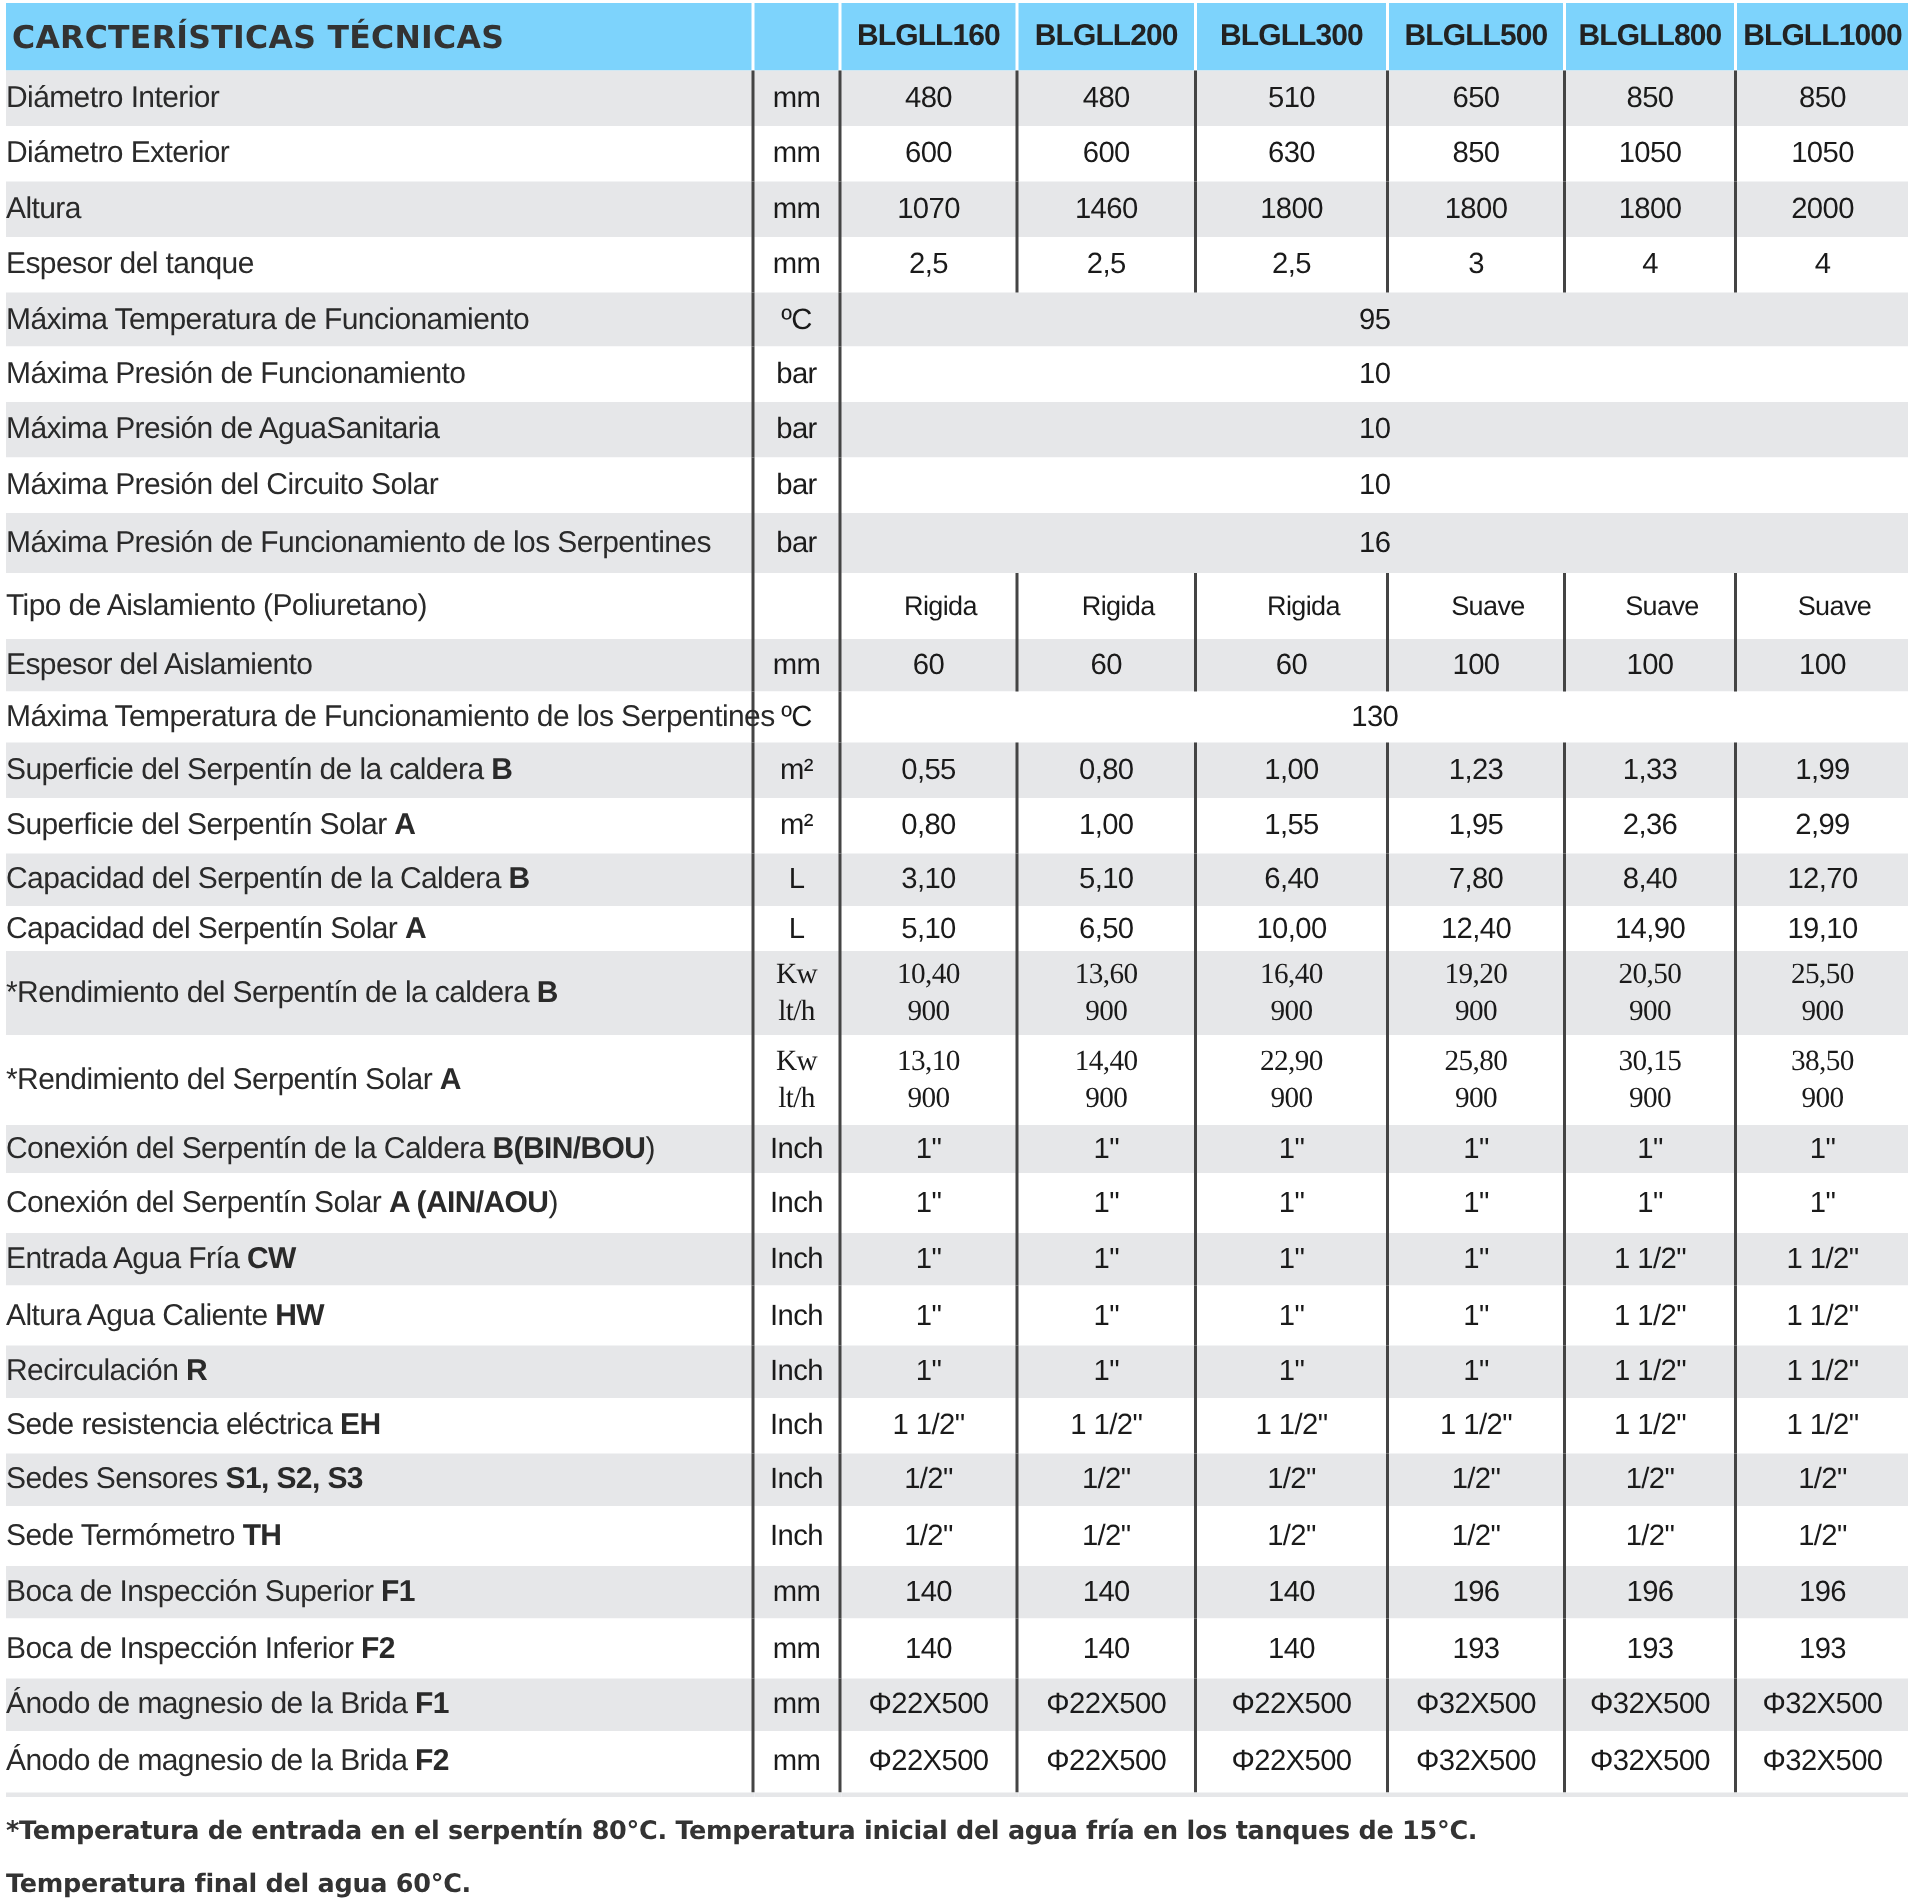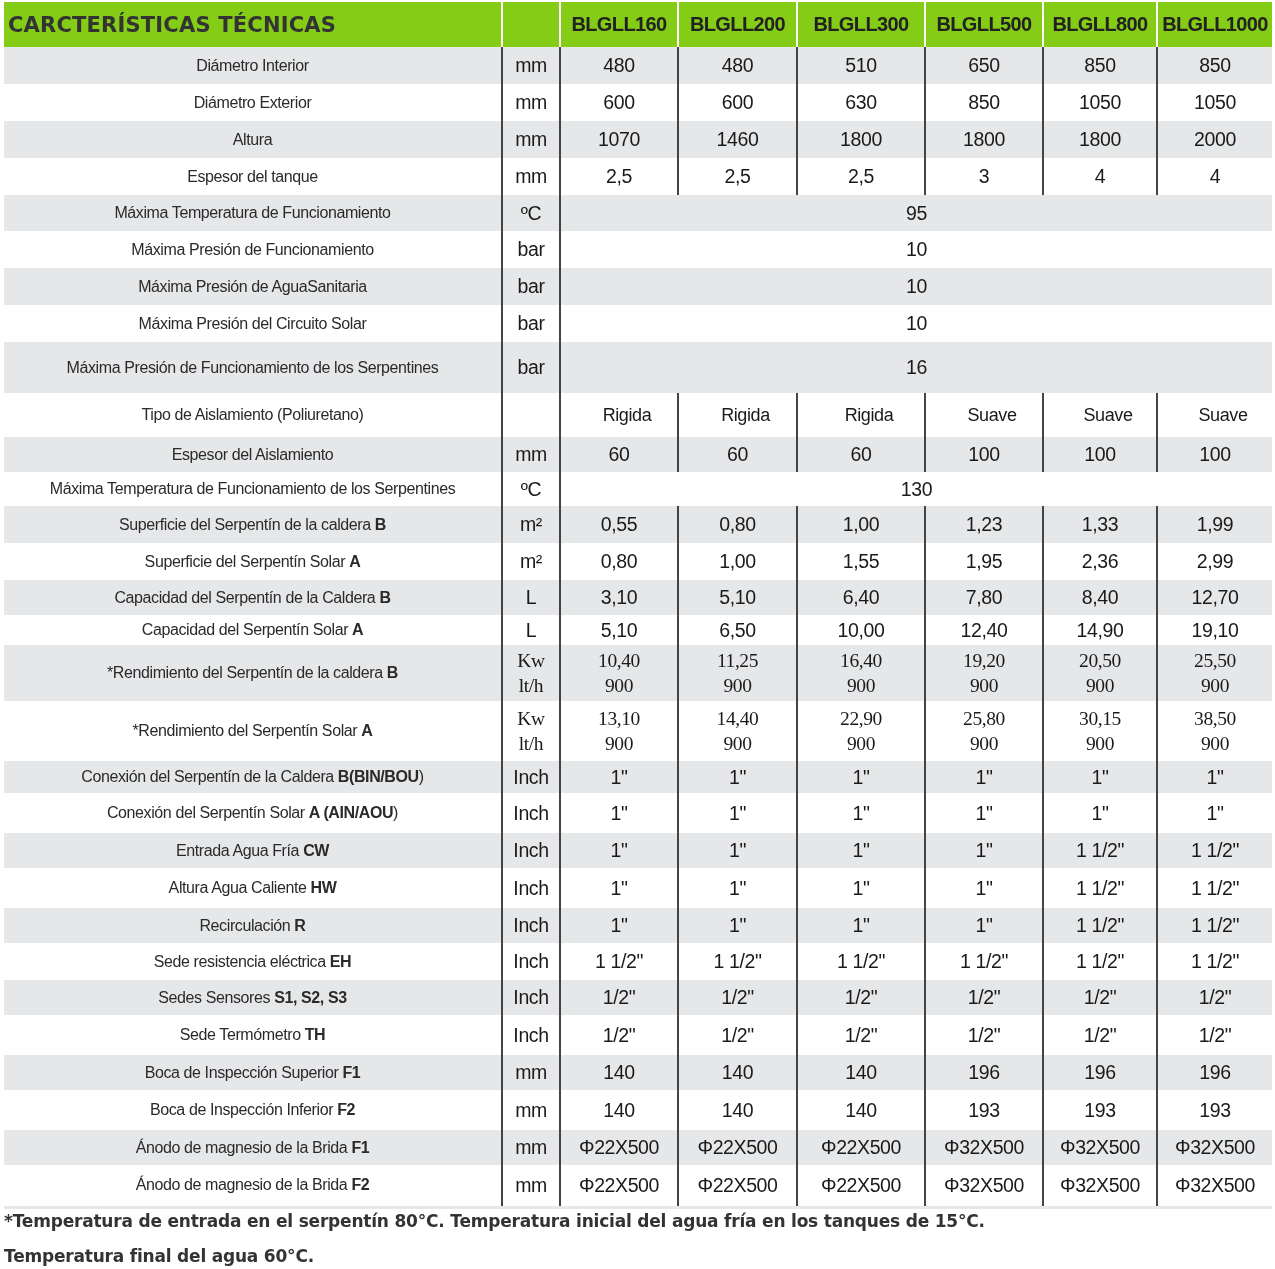--- a/index.html
+++ b/index.html
@@ -8,28 +8,28 @@
   table.spec{position:absolute;left:4px;top:2px;border-collapse:collapse;table-layout:fixed;width:1268px;}
   table.spec col.c-label{width:498px;}
   table.spec col.c-unit{width:58px;}
   table.spec col.c-m1{width:118px;}
   table.spec col.c-m2{width:119px;}
   table.spec col.c-m3{width:128px;}
   table.spec col.c-m4{width:118px;}
   table.spec col.c-m5{width:114px;}
   table.spec col.c-m6{width:115px;}
   table.spec td, table.spec th{padding:0;vertical-align:middle;}
-  thead th{background:#84cc16;height:45px;font-weight:bold;color:#222;
+  thead th{background:#7dd3fc;height:45px;font-weight:bold;color:#222;
            border-right:2px solid #ffffff;font-size:20px;letter-spacing:-0.6px;}
   thead th.h-title{font-family:"DejaVu Sans","Liberation Sans",sans-serif;text-align:left;
            padding-left:4px;font-size:21px;letter-spacing:0.2px;color:#333;}
   thead th:last-child{border-right:none;}
   tbody tr.g td{background:#e6e7e9;}
   tbody tr.w td{background:#ffffff;}
-  td.lbl{text-align:center;vertical-align:top;padding-left:4px;padding-top:3px;font-size:16px;
+  td.lbl{text-align:left;vertical-align:top;padding-left:4px;padding-top:3px;font-size:20px;
          letter-spacing:-0.4px;white-space:nowrap;color:#2a2a2a;}
   td.lbl.mid{vertical-align:middle;padding-top:0;}
   td.unit{text-align:center;font-size:19.5px;border-left:2px solid #444;border-right:2px solid #444;
           letter-spacing:-0.4px;vertical-align:bottom;padding-bottom:5px;}
   td.unit.mid{vertical-align:middle;padding-bottom:0;}
   td.v{text-align:center;font-size:19.5px;letter-spacing:-0.4px;border-right:2px solid #444;
        vertical-align:bottom;padding-bottom:5px;}
   td.v:last-child{border-right:none;}
   td.v.mid{vertical-align:middle;padding-bottom:0;}
   td.v.small{font-size:18px;vertical-align:middle;padding-bottom:0;padding-left:16px;}
@@ -131,21 +131,21 @@
       <td class="unit">bar</td>
       <td class="span" colspan="6">10</td>
     </tr>
 
     <tr class="w" style="height:37px">
       <td class="lbl">Máxima Presión del Circuito Solar</td>
       <td class="unit">bar</td>
       <td class="span" colspan="6">10</td>
     </tr>
 
-    <tr class="g" style="height:51px">
+    <tr class="g" style="height:40px">
       <td class="lbl">Máxima Presión de Funcionamiento de los Serpentines</td>
       <td class="unit">bar</td>
       <td class="span" colspan="6">16</td>
     </tr>
 
     <tr class="w" style="height:44px">
       <td class="lbl">Tipo de Aislamiento (Poliuretano)</td>
       <td class="unit"></td>
       <td class="v small">Rigida</td>
       <td class="v small">Rigida</td>
@@ -220,21 +220,21 @@
       <td class="lbl mid"><span>*Rendimiento del Serpentín de la caldera </span><span class="bl">B</span></td>
       <td class="unit two">
           <div>Kw</div>
           <div>lt/h</div>
         </td>
       <td class="v two">
           <div>10,40</div>
           <div>900</div>
         </td>
       <td class="v two">
-          <div>11,25</div>
+          <div>13,60</div>
           <div>900</div>
         </td>
       <td class="v two">
           <div>16,40</div>
           <div>900</div>
         </td>
       <td class="v two">
           <div>19,20</div>
           <div>900</div>
         </td>

